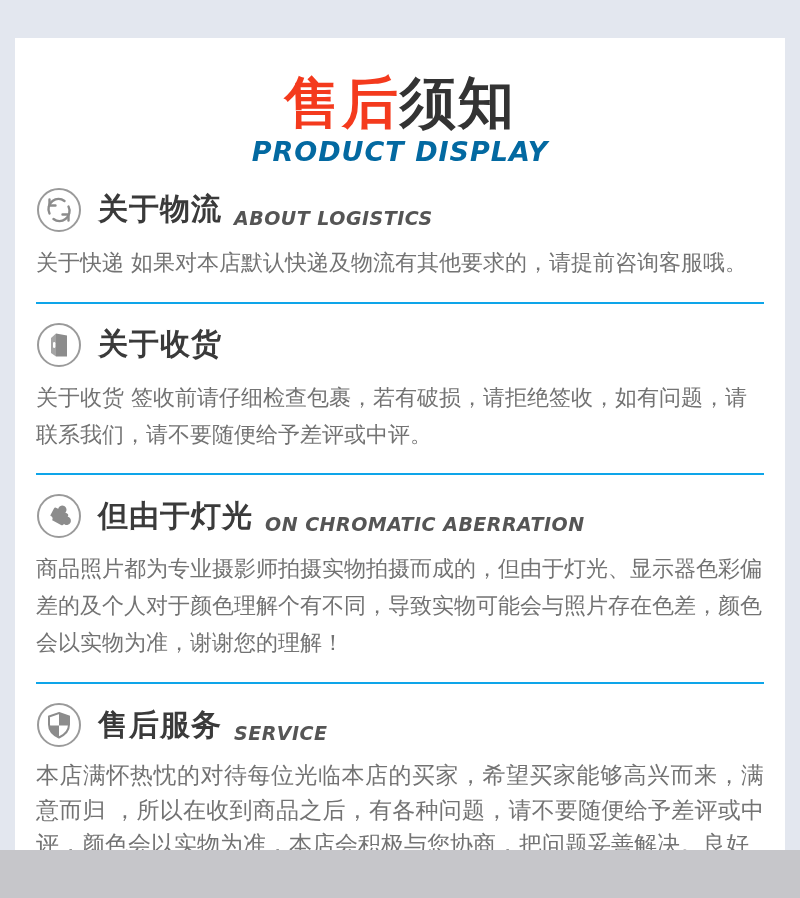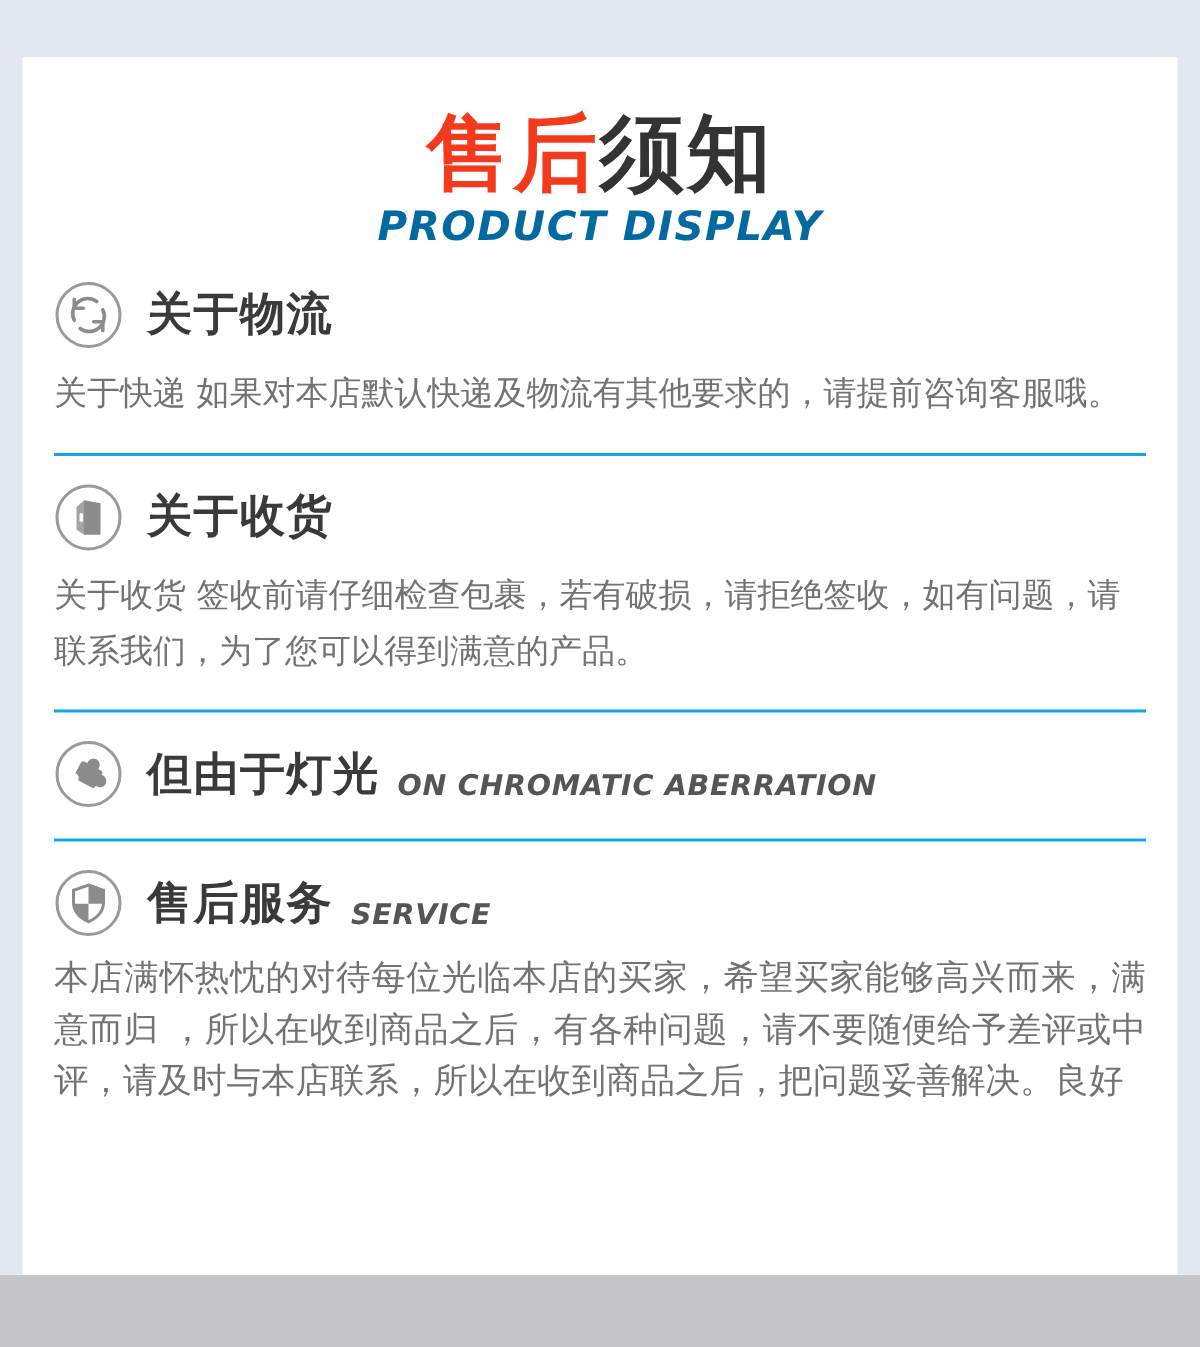--- a/index.html
+++ b/index.html
@@ -68,55 +68,57 @@
       <span class="icon-circle">
         <svg width="46" height="46" viewBox="0 0 46 46">
           <circle cx="23" cy="23" r="21" fill="none" stroke="#9a9a9a" stroke-width="2"></circle>
           <path d="M13.5 26.5 a10 10 0 0 1 3-12.5 a10 10 0 0 1 12 0" fill="none" stroke="#8c8c8c" stroke-width="2.4" stroke-linecap="round"></path>
           <path d="M13.5 12.5 v6 h6" fill="none" stroke="#8c8c8c" stroke-width="2.4" stroke-linecap="round" stroke-linejoin="round"></path>
           <path d="M32.5 19.5 a10 10 0 0 1 -3 12.5 a10 10 0 0 1 -12 0" fill="none" stroke="#8c8c8c" stroke-width="2.4" stroke-linecap="round"></path>
           <path d="M32.5 33.5 v-6 h-6" fill="none" stroke="#8c8c8c" stroke-width="2.4" stroke-linecap="round" stroke-linejoin="round"></path>
         </svg>
       </span>
       <span class="sec-title">关于物流</span>
+      <span class="sec-eng">ABOUT LOGISTICS</span>
     </div>
     <div class="sec-body">关于快递 如果对本店默认快递及物流有其他要求的，请提前咨询客服哦。</div>
   </div>
 
   <div class="section divided">
     <div class="sec-header">
       <span class="icon-circle">
         <svg width="46" height="46" viewBox="0 0 46 46">
           <circle cx="23" cy="23" r="21" fill="none" stroke="#9a9a9a" stroke-width="2"></circle>
           <polygon points="20,11.5 31,13.5 31,34.5 20,34.5" fill="#8c8c8c"></polygon>
           <polygon points="20,11.5 15,16 15,31 20,34.5" fill="#a5a5a5"></polygon>
           <rect x="17" y="20" width="2.4" height="6" rx="1.2" fill="#ffffff"></rect>
         </svg>
       </span>
       <span class="sec-title">关于收货</span>
     </div>
-    <div class="sec-body">关于收货 签收前请仔细检查包裹，若有破损，请拒绝签收，如有问题，请联系我们，为了您可以得到满意的产品。</div>
+    <div class="sec-body">关于收货 签收前请仔细检查包裹，若有破损，请拒绝签收，如有问题，请联系我们，请不要随便给予差评或中评。</div>
   </div>
 
   <div class="section divided">
     <div class="sec-header">
       <span class="icon-circle">
         <svg width="46" height="46" viewBox="0 0 46 46">
           <circle cx="23" cy="23" r="21" fill="none" stroke="#9a9a9a" stroke-width="2"></circle>
           <g transform="rotate(28 23 23)">
             <rect x="15" y="17" width="16" height="13" rx="2" fill="#8c8c8c"></rect>
             <circle cx="23" cy="16" r="4.2" fill="#8c8c8c"></circle>
             <circle cx="32" cy="23.5" r="4.2" fill="#8c8c8c"></circle>
             <circle cx="15.5" cy="30" r="3.4" fill="#ffffff"></circle>
           </g>
         </svg>
       </span>
       <span class="sec-title">但由于灯光</span>
       <span class="sec-eng">ON CHROMATIC ABERRATION</span>
     </div>
+    <div class="sec-body">商品照片都为专业摄影师拍摄实物拍摄而成的，但由于灯光、显示器色彩偏差的及个人对于颜色理解个有不同，导致实物可能会与照片存在色差，颜色会以实物为准，谢谢您的理解！</div>
   </div>
 
   <div class="section divided sec4">
     <div class="sec-header">
       <span class="icon-circle">
         <svg width="46" height="46" viewBox="0 0 46 46">
           <defs>
             <clipPath id="shieldClip">
               <path d="M23 11 l10 3.5 v8 c0 7-4.5 10.5-10 13 c-5.5-2.5-10-6-10-13 v-8 z"></path>
             </clipPath>
@@ -125,18 +127,18 @@
           <path d="M23 11 l10 3.5 v8 c0 7-4.5 10.5-10 13 c-5.5-2.5-10-6-10-13 v-8 z" fill="none" stroke="#8c8c8c" stroke-width="2"></path>
           <g clip-path="url(#shieldClip)">
             <rect x="23" y="8" width="14" height="15.5" fill="#8c8c8c"></rect>
             <rect x="9" y="23.5" width="14" height="15" fill="#8c8c8c"></rect>
           </g>
         </svg>
       </span>
       <span class="sec-title">售后服务</span>
       <span class="sec-eng">SERVICE</span>
     </div>
-    <div class="sec-body justified">本店满怀热忱的对待每位光临本店的买家，希望买家能够高兴而来，满意而归 ，所以在收到商品之后，有各种问题，请不要随便给予差评或中评，请及时与本店联系，所以在收到商品之后，把问题妥善解决。良好</div>
+    <div class="sec-body justified">本店满怀热忱的对待每位光临本店的买家，希望买家能够高兴而来，满意而归 ，所以在收到商品之后，有各种问题，请不要随便给予差评或中评，颜色会以实物为准，本店会积极与您协商，把问题妥善解决。良好</div>
   </div>
 
 </div>
 
 <div class="bottom-bar"></div>
 
 </body></html>

